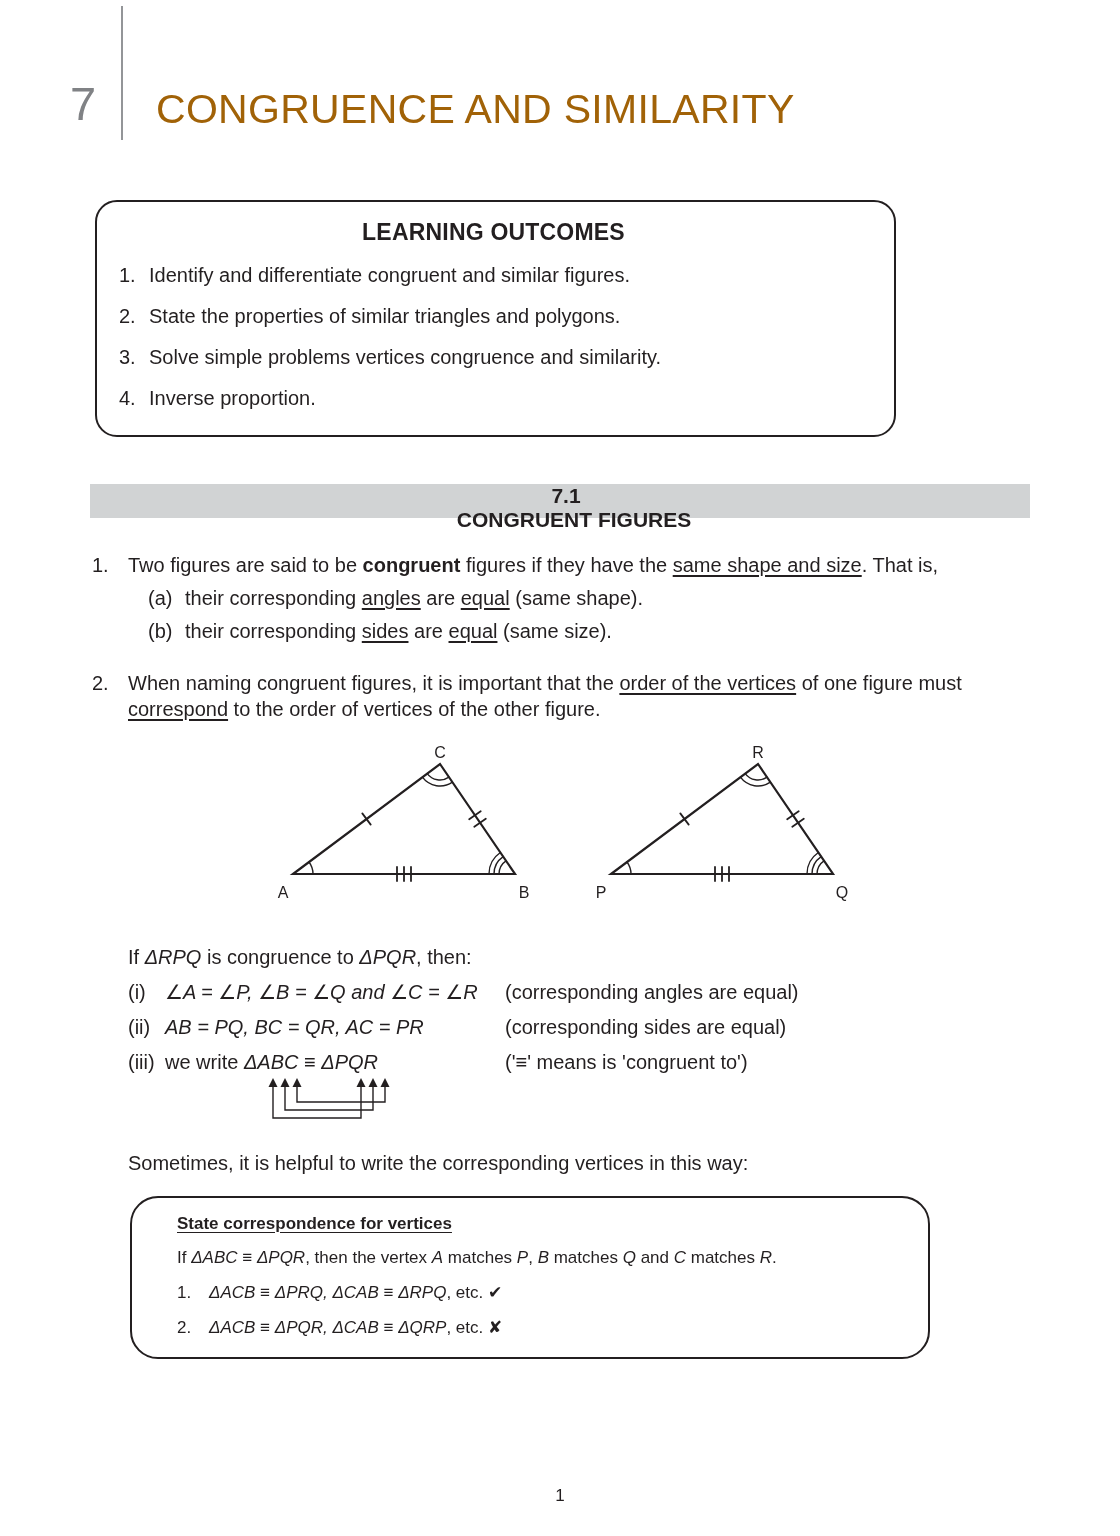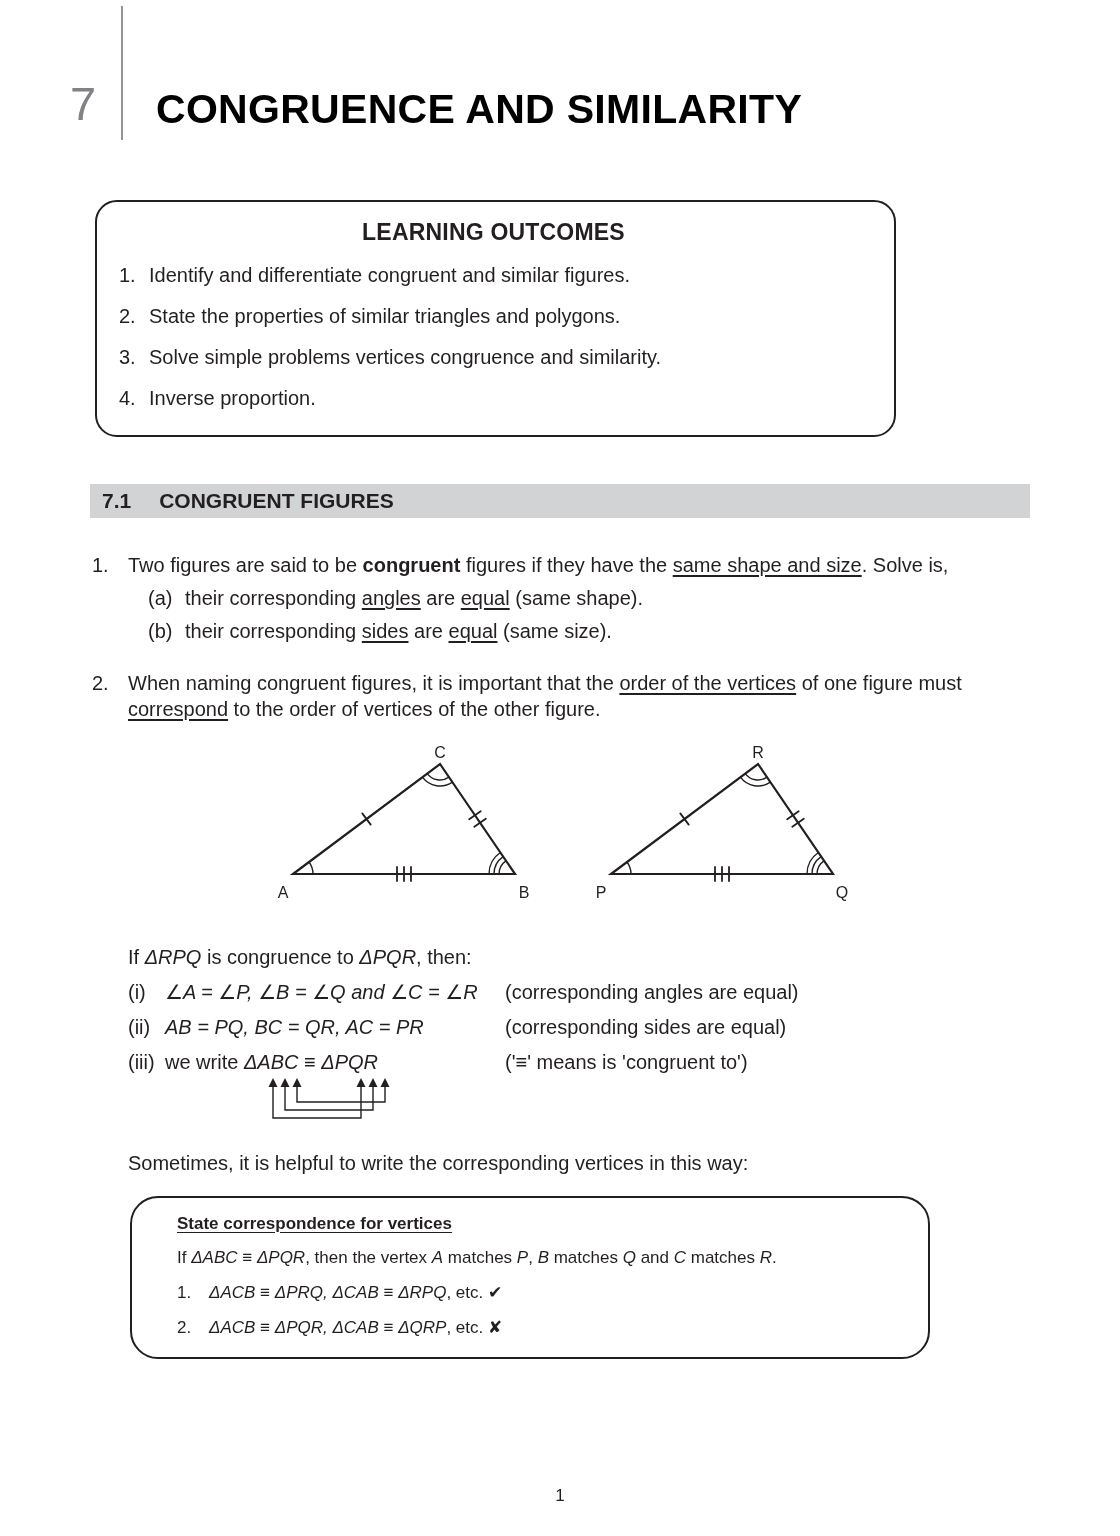--- a/index.html
+++ b/index.html
@@ -3,32 +3,32 @@
 <meta charset="utf-8">
 <style>
   * { margin:0; padding:0; box-sizing:border-box; }
   html,body { background:#ffffff; }
   body { font-family:"Liberation Sans","DejaVu Sans",sans-serif; color:#231f20; }
   .page { position:relative; width:1120px; height:1536px; background:#fff; overflow:hidden; }
 
   
   .ch-num { position:absolute; left:70px; top:76px; font-size:47px; font-weight:400; color:#808285; }
   .ch-rule { position:absolute; left:121px; top:6px; width:2px; height:134px; background:#939598; }
-  .ch-title { position:absolute; left:156px; top:86px; font-size:41px; font-weight:700; color:#000000; letter-spacing:.3px; }
+  .ch-title { position:absolute; left:156px; top:86px; font-size:41px; font-weight:400; color:#a16207; letter-spacing:.3px; }
 
   
   .outcomes { position:absolute; left:95px; top:200px; width:801px; height:237px;
               border:2px solid #231f20; border-radius:22px; padding:17px 26px 0 22px; }
   .outcomes-title { text-align:center; font-size:23px; font-weight:700; letter-spacing:.2px; }
   .lo-row { display:flex; margin-top:17px; font-size:20px; line-height:1.2; }
   .lo-num { width:30px; flex:none; }
 
   
   .section-bar { position:absolute; left:90px; top:484px; width:940px; height:34px;
-                 background:#d1d3d4; display:flex; align-items:center; font-size:21px; font-weight:700; }
+                 background:#d1d3d4; display:flex; align-items:center; font-size:21px; font-weight:700;flex-direction:column; }
   .sec-num { margin-left:12px; }
   .sec-title { margin-left:28px; }
 
   
   .content { position:absolute; left:90px; top:540px; width:940px; font-size:20px; line-height:1.3; }
   .pt { display:flex; }
   .pt1 { margin-top:12px; }
   .pt2 { margin-top:26px; }
   .pnum { width:38px; flex:none; padding-left:2px; }
   .ptext { width:860px; }
@@ -94,21 +94,21 @@
   <div class="section-bar">
     <span class="sec-num">7.1</span>
     <span class="sec-title">CONGRUENT FIGURES</span>
   </div>
 
   <div class="content">
 
     <div class="pt pt1">
       <span class="pnum">1.</span>
       <div class="ptext">
-        <p><span>Two figures are said to be </span><span class="b">congruent</span><span> figures if they have the </span><span class="u">same shape and size</span><span>. Solve is,</span></p>
+        <p><span>Two figures are said to be </span><span class="b">congruent</span><span> figures if they have the </span><span class="u">same shape and size</span><span>. That is,</span></p>
         <div class="sub">
           <span class="sublabel">(a)</span>
           <span><span>their corresponding </span><span class="u">angles</span><span> are </span><span class="u">equal</span><span> (same shape).</span></span>
         </div>
         <div class="sub">
           <span class="sublabel">(b)</span>
           <span><span>their corresponding </span><span class="u">sides</span><span> are </span><span class="u">equal</span><span> (same size).</span></span>
         </div>
       </div>
     </div>

